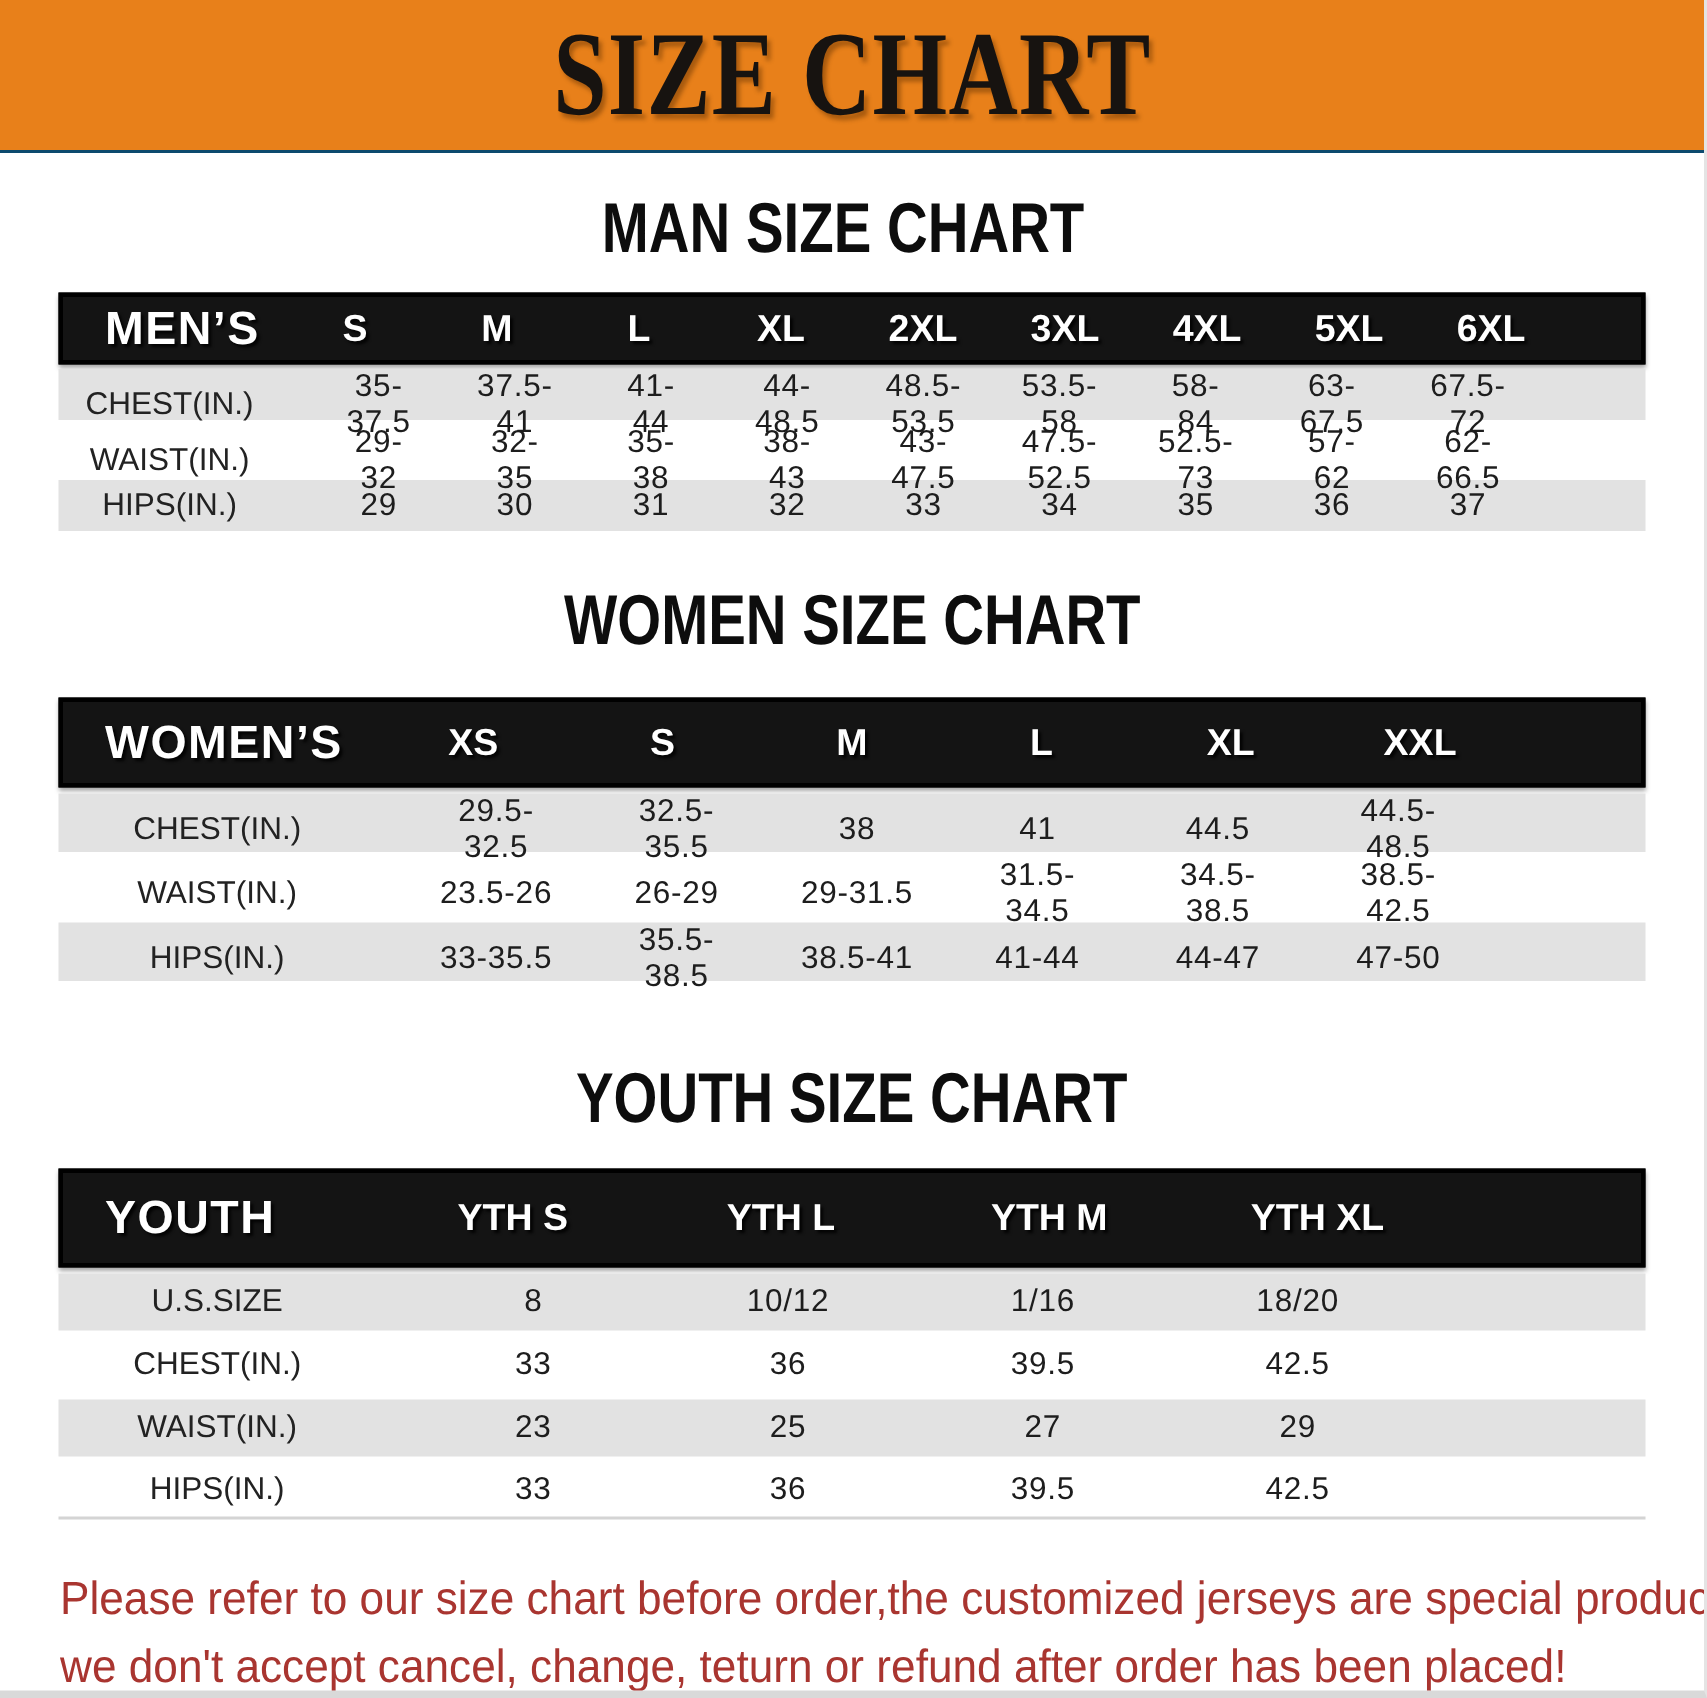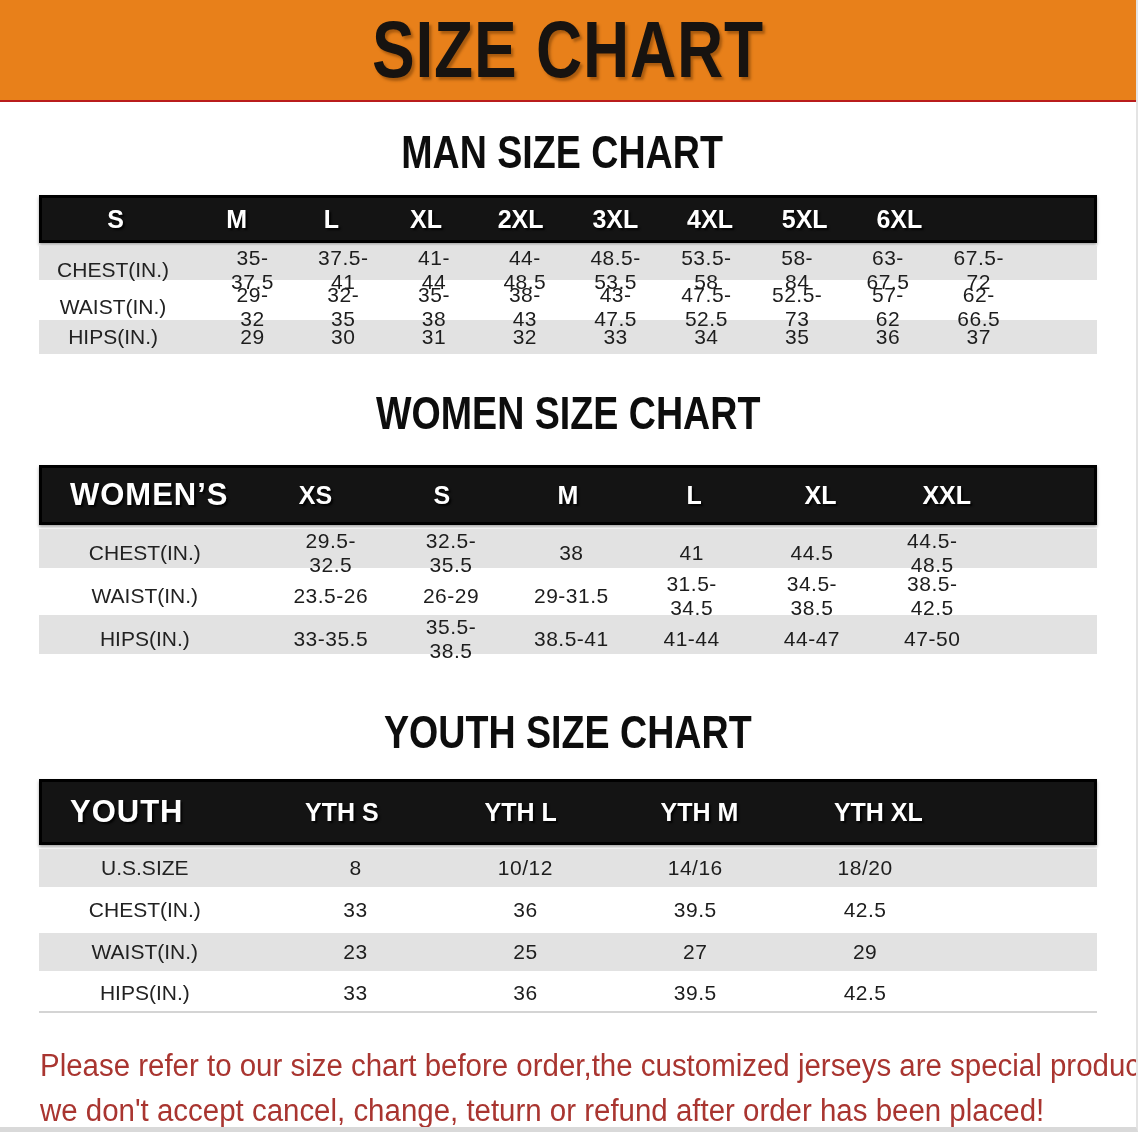--- a/index.html
+++ b/index.html
@@ -12,21 +12,22 @@
     border-right: 2px solid #e4e4e4;
     border-bottom: 5px solid #d9d9d9;
   }
   .condensed { display: inline-block; transform: scaleX(0.8); transform-origin: center; white-space: nowrap; }
 
   
   .banner {
     height: 102px;
     background: var(--orange, #E8801A);
     display: flex; align-items: center; justify-content: center;
-    border-bottom: 2px solid #b91c1c;
+    border-bottom: 2px solid #0c4a6e;
+    font-family: Liberation Serif, serif;
   }
   .banner h1 {
     margin: 0;
     font-size: 80px; line-height: 96px;
     font-weight: bold;
     color: var(--banner-text, #171310);
     letter-spacing: 1px;
     text-shadow: 3px 3px 3px rgba(90, 45, 0, 0.45);
   }
 
@@ -94,20 +95,21 @@
 
 <header class="banner">
   <h1><span class="condensed">SIZE CHART</span></h1>
 </header>
 
 <main id="sections">
     <section class="chart-section">
       <h2 class="section-heading"><span class="condensed">MAN SIZE CHART</span></h2>
       <div class="size-table cols-9">
         <div class="t-row t-header">
+          <div class="cell header-label">MEN’S</div>
           <div class="cell col-head">S</div>
           <div class="cell col-head">M</div>
           <div class="cell col-head">L</div>
           <div class="cell col-head">XL</div>
           <div class="cell col-head">2XL</div>
           <div class="cell col-head">3XL</div>
           <div class="cell col-head">4XL</div>
           <div class="cell col-head">5XL</div>
           <div class="cell col-head">6XL</div>
           <div class="cell spacer"></div>
@@ -206,21 +208,21 @@
           <div class="cell col-head">YTH S</div>
           <div class="cell col-head">YTH L</div>
           <div class="cell col-head">YTH M</div>
           <div class="cell col-head">YTH XL</div>
           <div class="cell spacer"></div>
         </div>
         <div class="t-row t-data row-gray">
           <div class="cell row-label">U.S.SIZE</div>
           <div class="cell value">8</div>
           <div class="cell value">10/12</div>
-          <div class="cell value">14/16</div>
+          <div class="cell value">1/16</div>
           <div class="cell value">18/20</div>
           <div class="cell spacer"></div>
         </div>
         <div class="t-row t-data row-white">
           <div class="cell row-label">CHEST(IN.)</div>
           <div class="cell value">33</div>
           <div class="cell value">36</div>
           <div class="cell value">39.5</div>
           <div class="cell value">42.5</div>
           <div class="cell spacer"></div>

